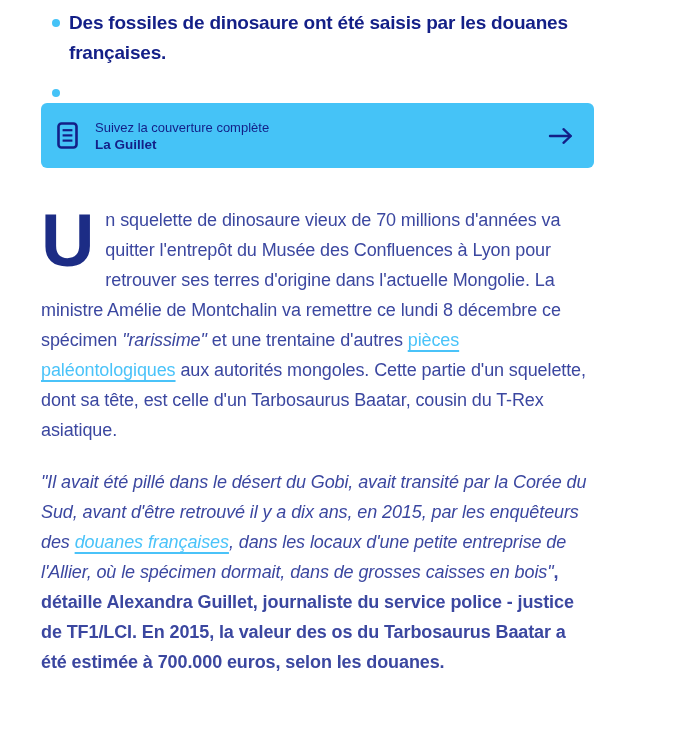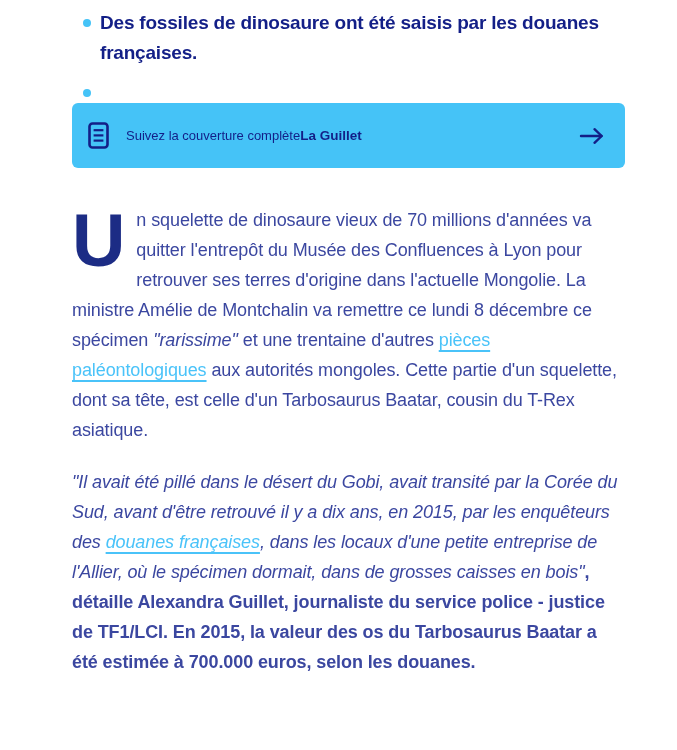--- a/index.html
+++ b/index.html
@@ -9,21 +9,21 @@
     --link:#4AC3F9;
     --dropcap:#1C2C85;
   }
   *{box-sizing:border-box;}
   html,body{margin:0;padding:0;}
   body{
     width:677px;height:750px;background:#ffffff;overflow:hidden;
     font-family:"Liberation Sans","DejaVu Sans",sans-serif;
     -webkit-font-smoothing:antialiased;
   }
-  .page{padding:8px 52px 0 72px;}
+  .page{padding:8px 52px 0 41px;}
 
   
   .bullets{margin:0;padding:0;list-style:none;}
   .bullets li{
     position:relative;padding-left:28px;margin:0 0 10px 0;
     font-weight:700;font-size:19px;line-height:30px;letter-spacing:-0.2px;
     color:var(--navy);
   }
   .dot{
     position:absolute;left:11px;top:11px;width:8px;height:8px;
@@ -31,21 +31,21 @@
   }
 
   
   .banner{
     margin-top:35px;height:65px;width:553px;
     background:var(--accent);border-radius:6px;
     display:flex;align-items:center;padding:0 20px 0 16px;
     text-decoration:none;cursor:pointer;
   }
   .banner-icon{display:flex;align-items:center;margin-right:17px;flex:0 0 auto;}
-  .banner-text{display:flex;justify-content:center;}
+  .banner-text{display:flex;flex-direction:column;justify-content:center;}
   .banner-kicker{
     font-size:13px;line-height:17px;color:var(--navy);font-weight:400;letter-spacing:0;
   }
   .banner-title{
     font-size:13.5px;line-height:17px;color:var(--navy);font-weight:700;
   }
   .banner-arrow{margin-left:auto;display:flex;align-items:center;flex:0 0 auto;}
 
   
   .article{margin-top:37px;width:553px;}

